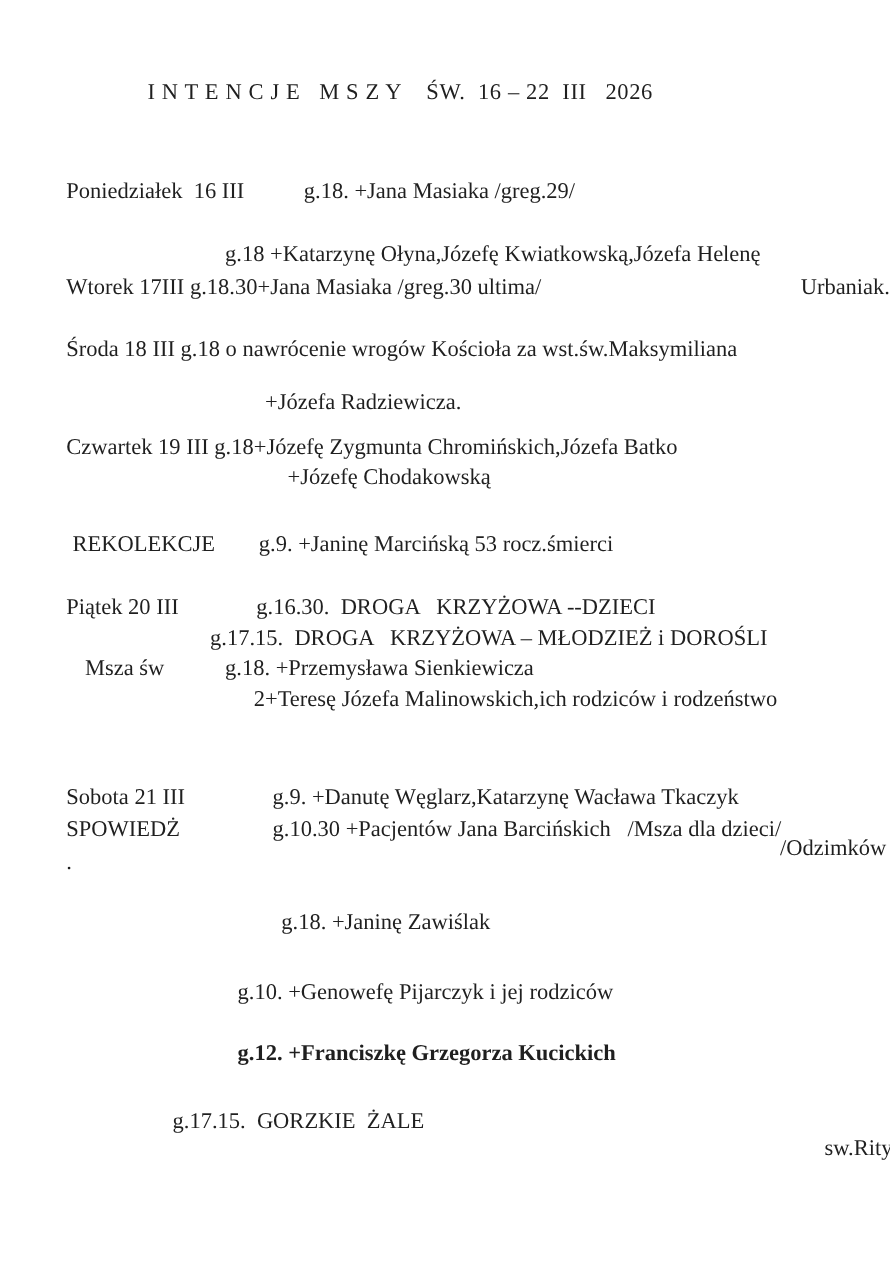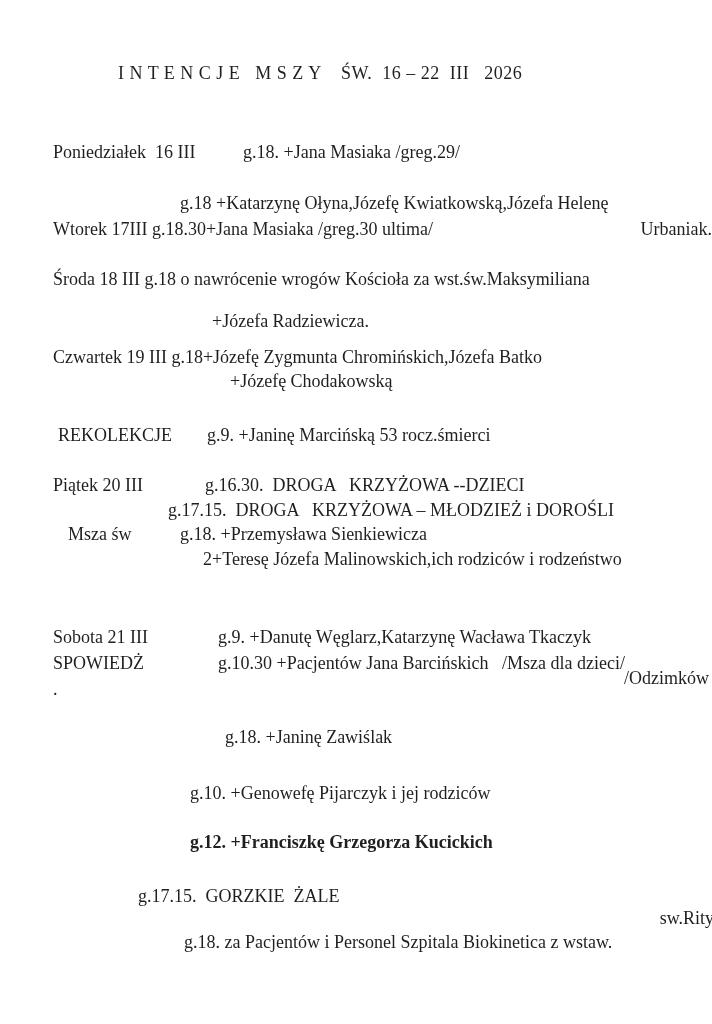--- a/index.html
+++ b/index.html
@@ -55,15 +55,14 @@
   <div class="ln" style="left:53px; top:650px;">SPOWIEDŻ</div>
   <div class="ln" style="left:218px; top:650px;">g.10.30 +Pacjentów Jana Barcińskich   /Msza dla dzieci/</div>
   <div class="ln" style="left:53px; top:676px;">.</div>
   <div class="ln" style="left:225px; top:676px;margin-top:48px;">g.18. +Janinę Zawiślak</div>
   <div class="ln" style="right:3px; top:665px;">/Odzimków</div>
 
   <div class="ln" style="left:190px; top:780px;">g.10. +Genowefę Pijarczyk i jej rodziców</div>
   <div class="ln" style="left:190px; top:829px;font-weight:bold;">g.12. +Franciszkę Grzegorza Kucickich</div>
   <div class="ln" style="left:138px; top:883px;">g.17.15.  GORZKIE  ŻALE</div>
   <div class="ln" style="right:-2px; top:905px;">sw.Rity</div>
-  <div class="ln" style="left:184px; top:929px;">g.18. za Pacjentów i Personel Szpitala Biokinetica z wstaw.</div>
 
 </div>
 
 </body></html>

